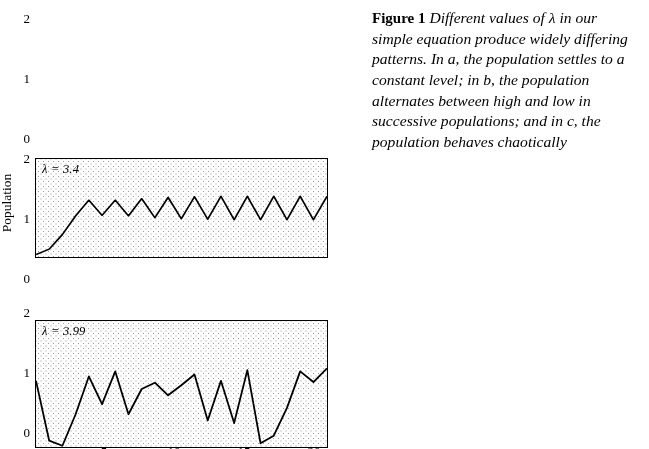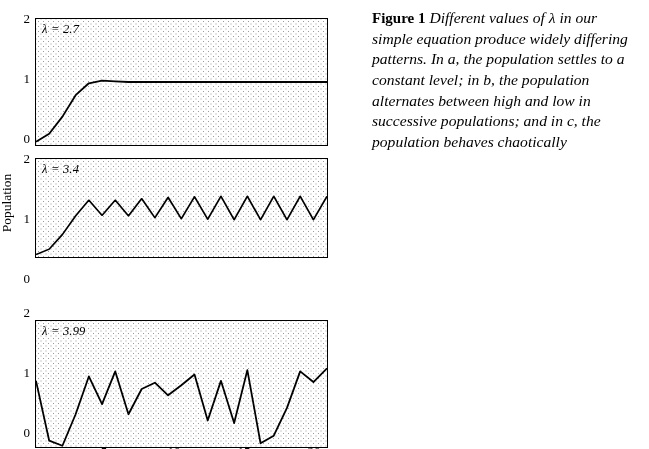--- a/index.html
+++ b/index.html
@@ -131,26 +131,20 @@
     font-size: 15px;
   }
 </style>
 </head>
 <body>
 
 <div id="figure-root">
 
   <div class="plot-stack">
 
-    <div class="panel" id="panel-a">
-      <svg viewBox="0 0 293 128" preserveAspectRatio="none">
-        <polyline fill="none" stroke="#000" stroke-width="1.8" stroke-linejoin="round" points="0,124.8 13.3,116.5 26.6,99.2 39.9,77.4 53.2,65.3 66.5,62.7 79.8,63.4 93.1,64 106.4,64 119.7,64 133,64 146.3,64 159.6,64 172.9,64 186.2,64 199.5,64 212.8,64 226.1,64 239.4,64 252.7,64 266,64 293,64"></polyline>
-      </svg>
-      <div class="lambda-label">λ = 2.7</div>
-    </div>
 
     <div class="panel" id="panel-b">
       <svg viewBox="0 0 293 128" preserveAspectRatio="none">
         <polyline fill="none" stroke="#000" stroke-width="1.8" stroke-linejoin="round" points="0,124.8 13.3,117.8 26.6,98.6 39.9,74.2 53.2,53.8 66.5,73.6 79.8,53.8 93.1,74.2 106.4,51.8 119.7,76.8 133,50.1 146.3,78.1 159.6,49.3 172.9,78.7 186.2,48.6 199.5,79.4 212.8,48.6 226.1,79.4 239.4,48.6 252.7,79.4 266,48.6 279.3,79.4 293,48.6"></polyline>
       </svg>
       <div class="lambda-label">λ = 3.4</div>
     </div>
 
     <div class="panel" id="panel-c">
       <svg viewBox="0 0 293 128" preserveAspectRatio="none">

